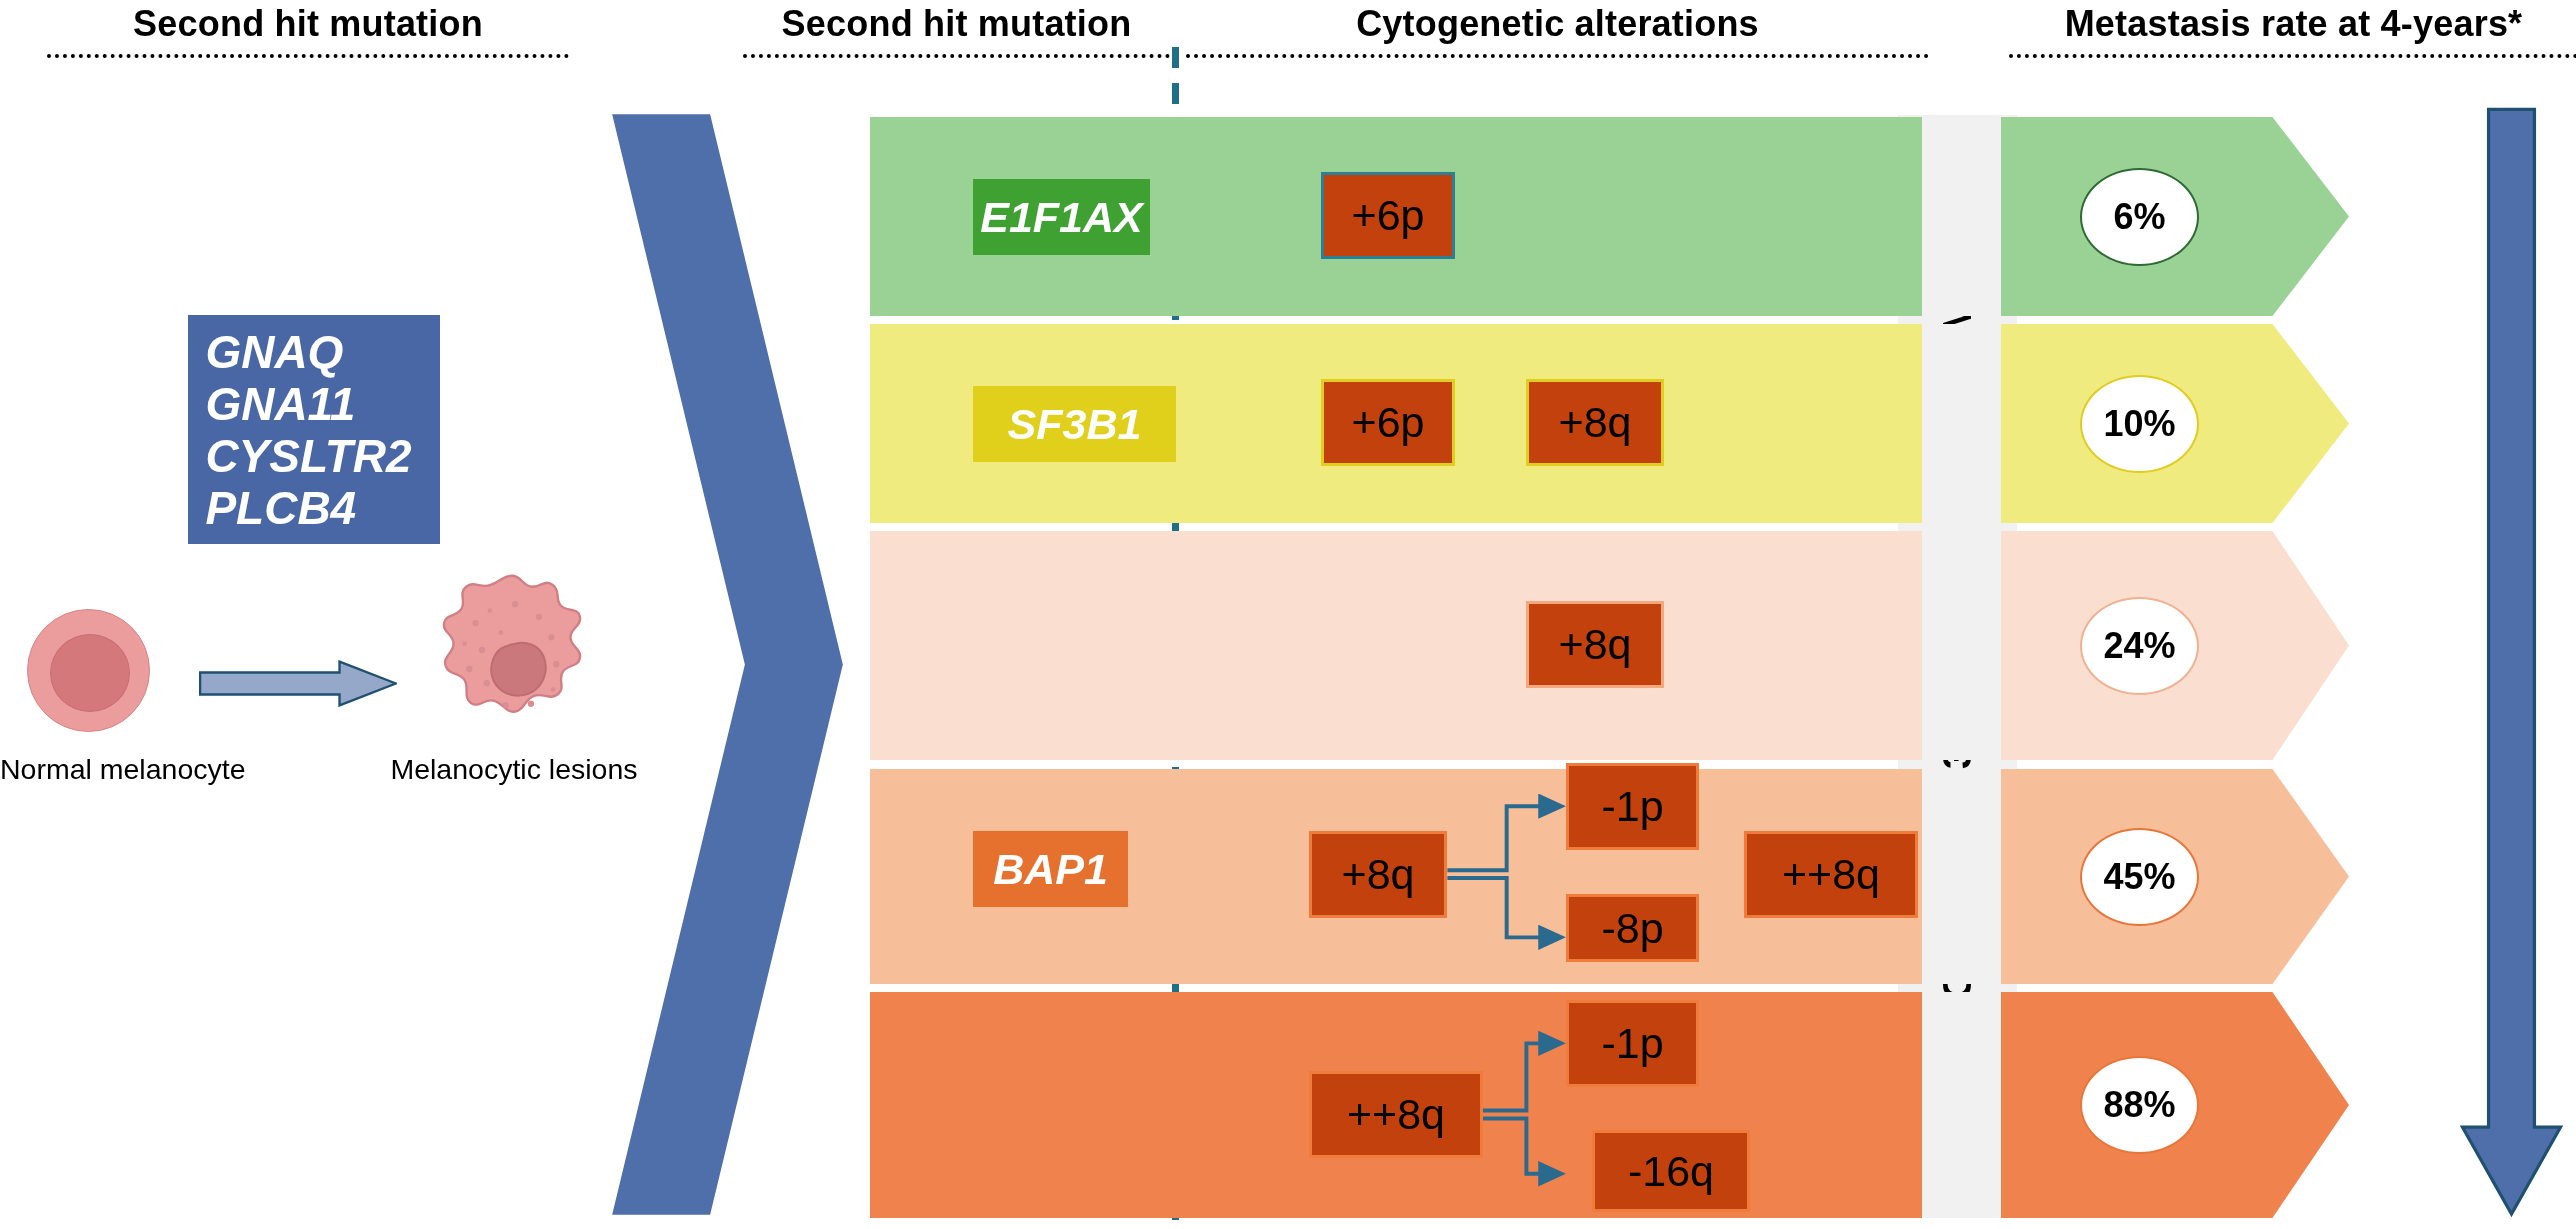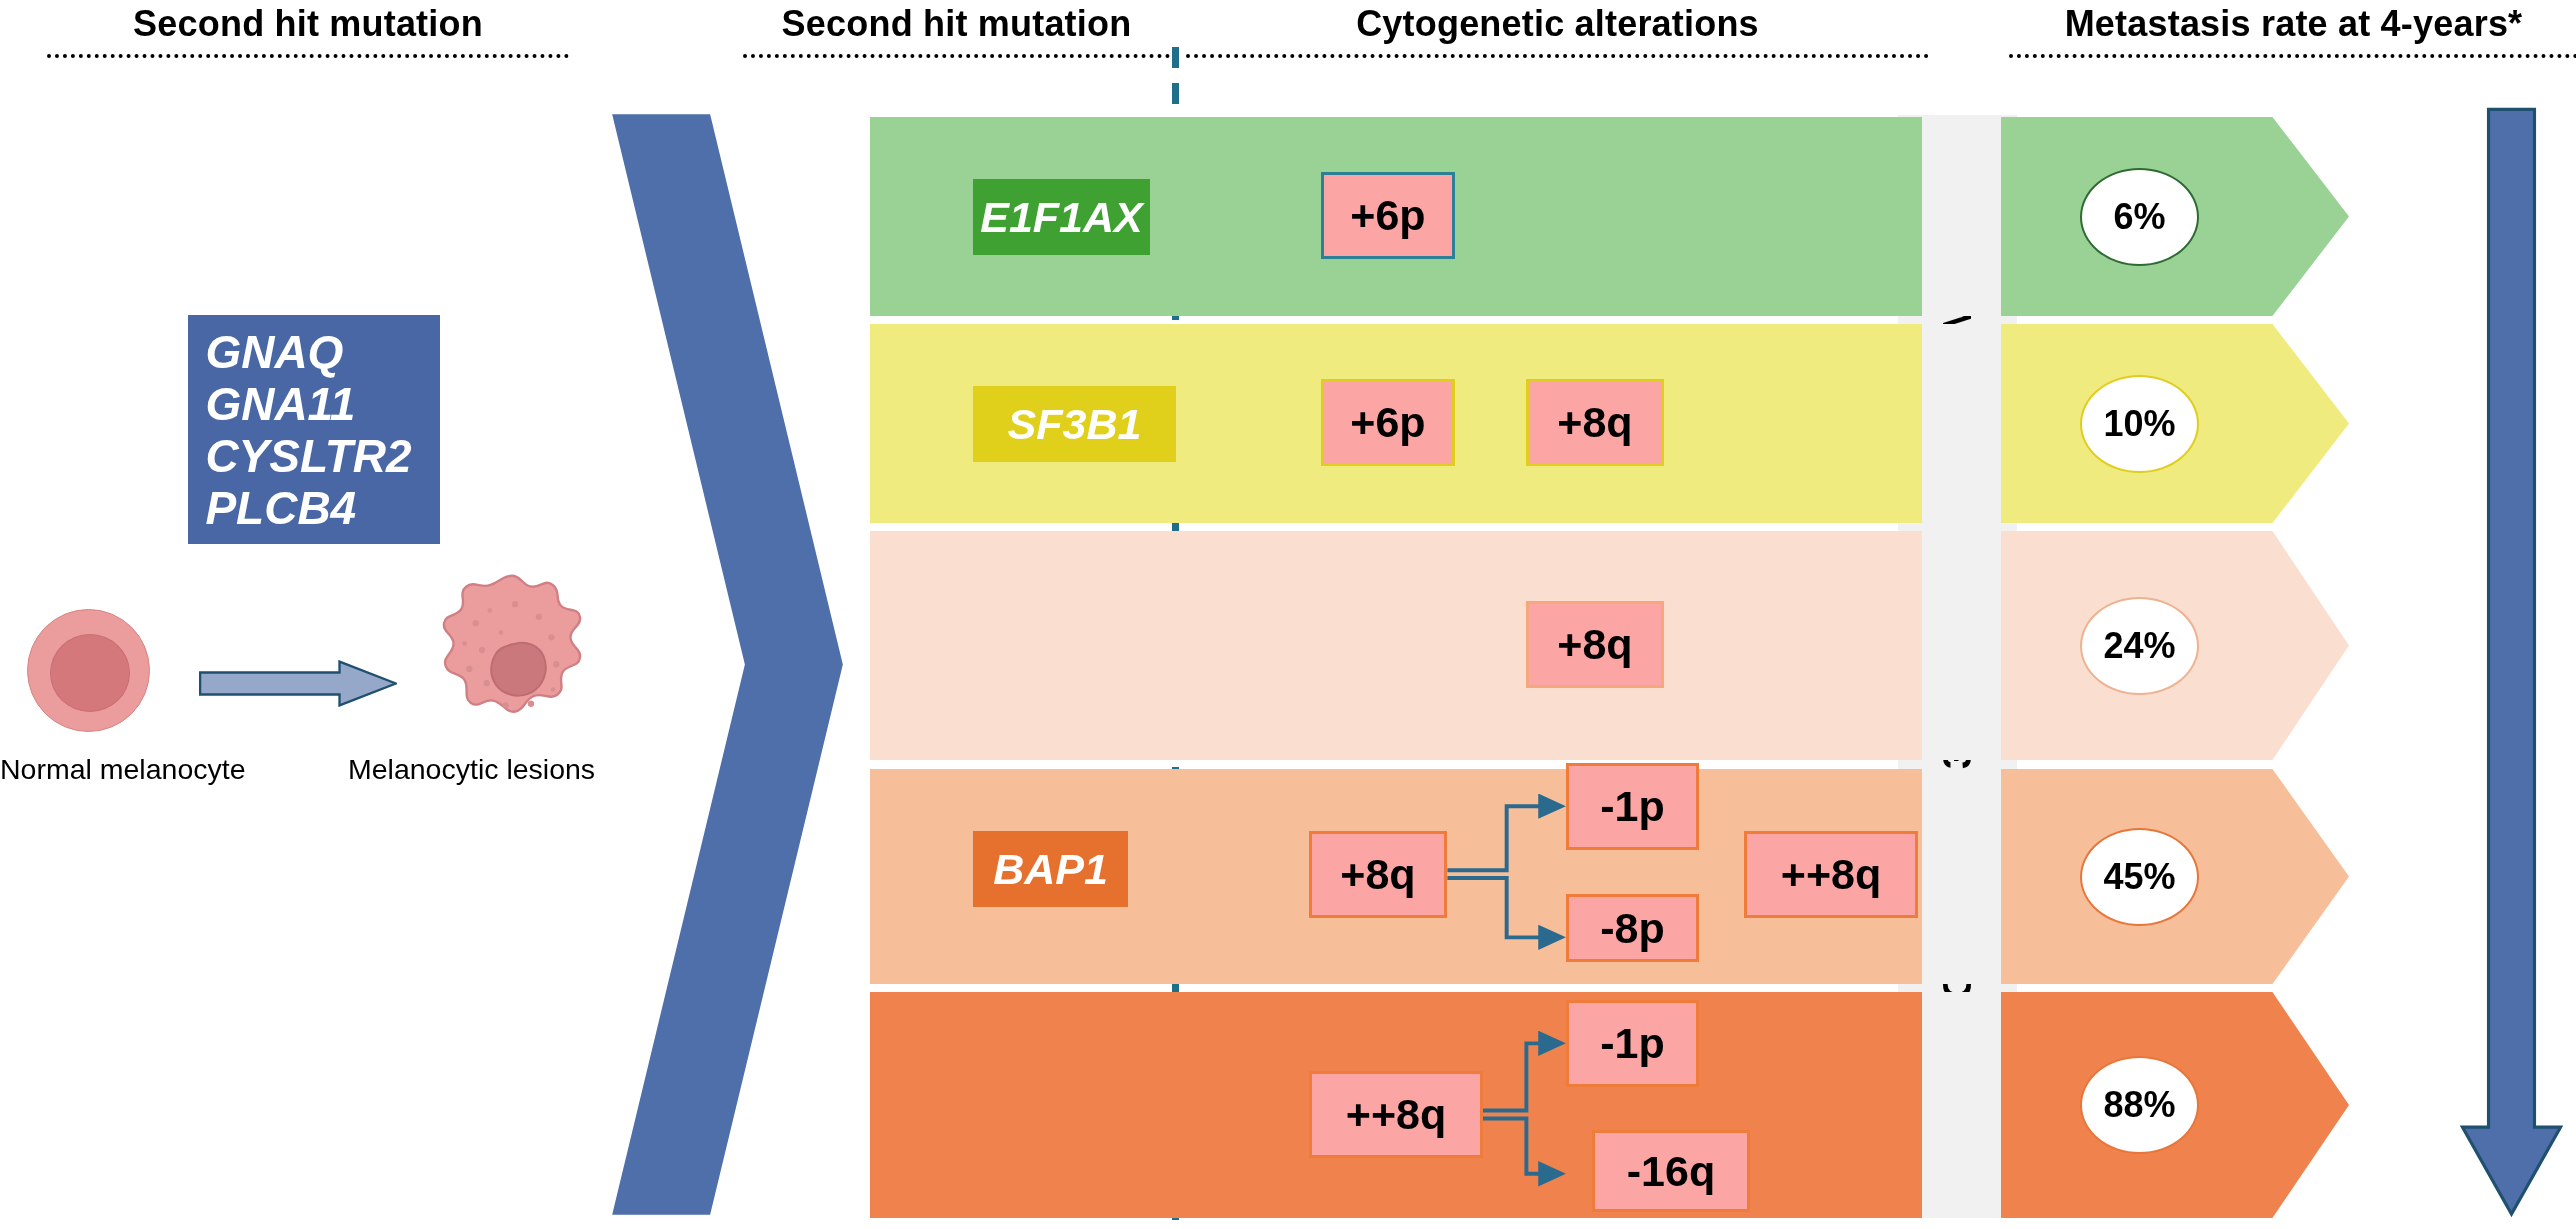--- a/index.html
+++ b/index.html
@@ -50,20 +50,21 @@
     font-weight: bold;
     font-size: 46px;
     line-height: 52px;
     white-space: nowrap;
   }
   .cell-caption {
     position: absolute;
     font-size: 28.5px;
     color: #000;
     white-space: nowrap;
+    text-align: center;
   }
 
   
   #normal-cell {
     position: absolute;
     left: 27px; top: 609px;
     width: 123px; height: 123px;
     border-radius: 50%;
     background: #eb9d9d;
     border: 1.6px solid #d98383;
@@ -128,26 +129,26 @@
     font-size: 43px;
     display: flex;
     align-items: center;
     justify-content: center;
     padding: 0 14.2px;
     white-space: nowrap;
   }
 
   .cyto-box {
     position: absolute;
-    background: #fca5a5;
+    background: #c2410c;
     display: flex;
     align-items: center;
     justify-content: center;
     font-size: 43px;
-    font-weight: bold;
+    font-weight: normal;
     color: #000;
     white-space: nowrap;
   }
 
   .pct-circle {
     position: absolute;
     background: #ffffff;
     border-radius: 50%;
     display: flex;
     align-items: center;

